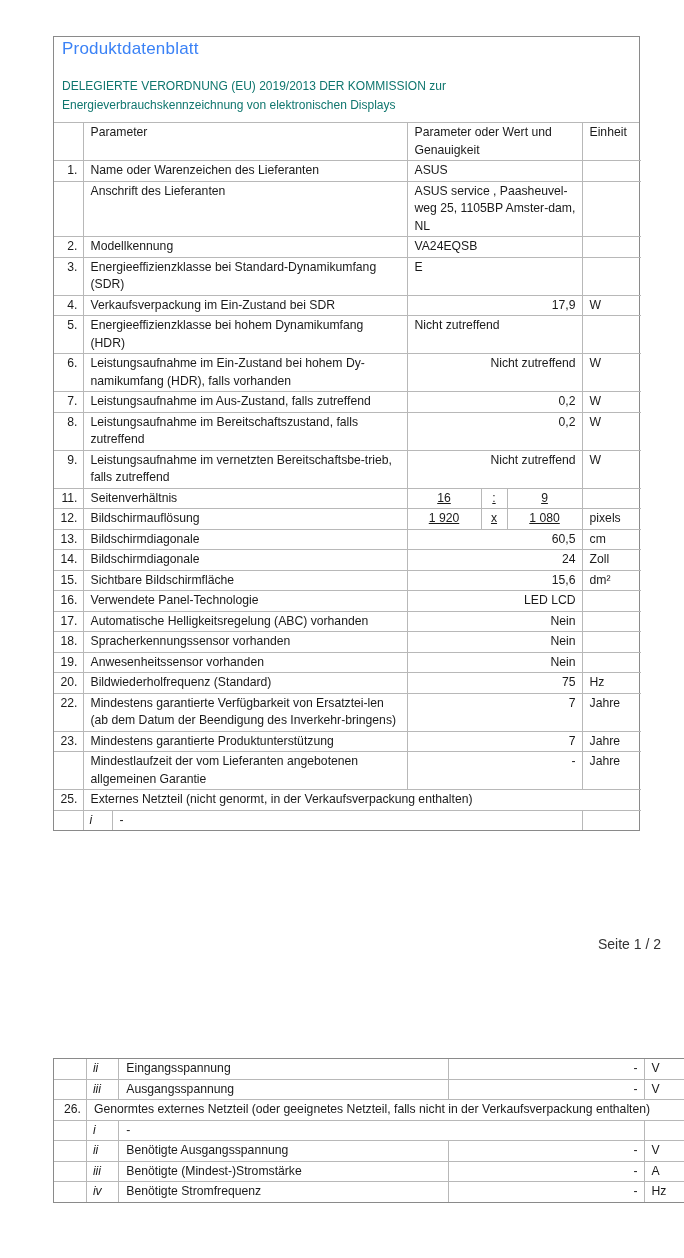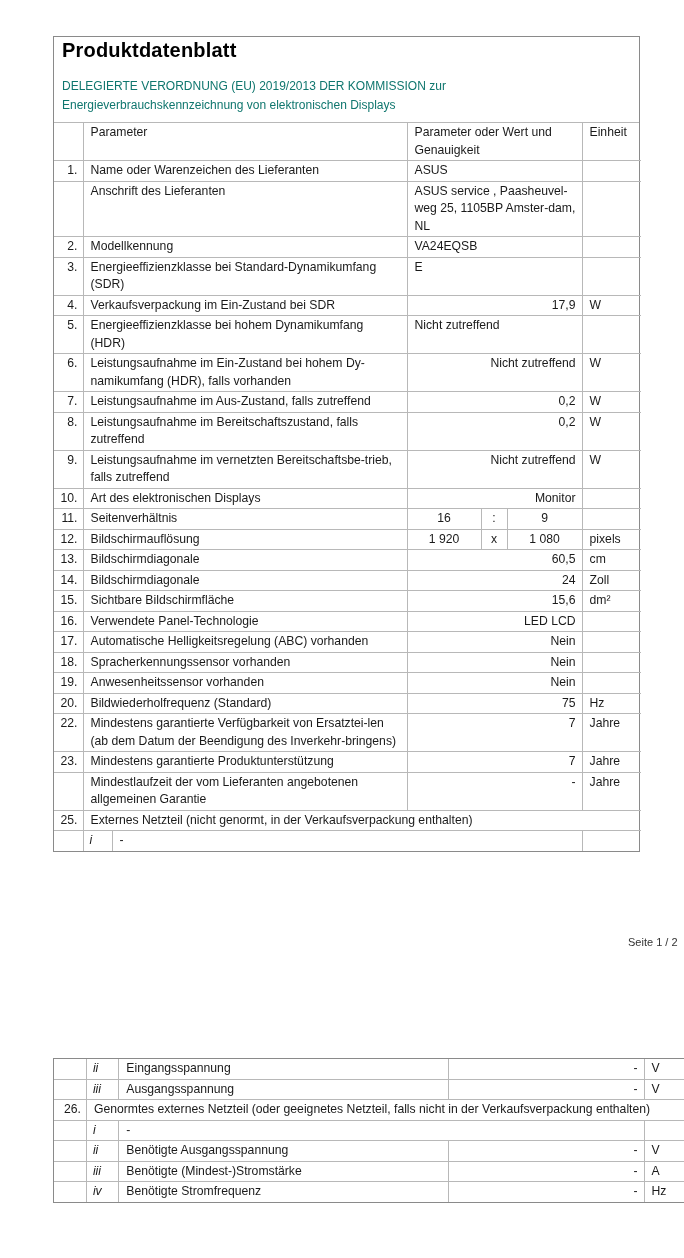--- a/index.html
+++ b/index.html
@@ -1,32 +1,32 @@
 <!DOCTYPE html>
 <html><head>
 <meta charset="utf-8">
 <style>
   html, body { margin:0; padding:0; background:#ffffff; }
   body { width:684px; height:1258px; position:relative; overflow:hidden;
          font-family:"Liberation Sans", sans-serif; color:#1a1a1a; font-size:12.2px; }
   .abs { position:absolute; }
   .page1 { left:53px; top:36px; width:587px; border:1px solid #8a8a8a; box-sizing:border-box; }
   .titlebox { height:85px; position:relative; border-bottom:1px solid #b8b8b8; }
-  .title { position:absolute; left:8px; top:2px; font-size:20px; font-weight:bold; color:#000000; letter-spacing:0.2px; }
+  .title { position:absolute; left:8px; top:2px; font-size:17px; font-weight:normal; color:#3b82f6; letter-spacing:0.2px; }
   .sub { position:absolute; left:8px; font-size:12px; color:#0f766e; }
   table { border-collapse:collapse; width:100%; table-layout:fixed; }
   td { border:1px solid #b8b8b8; vertical-align:top; padding:1px 6px 1px 7px; line-height:17.5px; }
   tr td:first-child { border-left:none; }
   tr td:last-child { border-right:none; }
   .num { text-align:right; padding-right:5px; padding-left:0; }
   .val-r { text-align:right; }
-  .center { text-align:center; padding-left:2px; padding-right:2px; }
+  .center { text-align:center; padding-left:2px; padding-right:2px;text-decoration:underline; }
   .hdr td { font-weight:normal; }
   .roman { font-style:italic; padding-left:6px; }
-  .footer { font-size:11px; color:#333;margin-left:30px; }
+  .footer { font-size:14px; color:#333; }
   .page2 { left:53px; top:1058px; width:658px; border:1px solid #8a8a8a; box-sizing:border-box; }
   .lastrow td { border-bottom:none; }
   .firstrow td { border-top:none; }
 </style>
 </head>
 <body>
 
 <div class="abs page1">
   <div class="titlebox">
     <div class="title">Produktdatenblatt</div>
@@ -108,26 +108,20 @@
           <td colspan="3" class="val-r">0,2</td>
           <td>W</td>
         </tr>
         <tr>
           <td class="num">9.</td>
           <td colspan="2">Leistungsaufnahme im vernetzten Bereitschaftsbe-trieb, falls zutreffend</td>
           <td colspan="3" class="val-r">Nicht zutreffend</td>
           <td>W</td>
         </tr>
         <tr>
-          <td class="num">10.</td>
-          <td colspan="2">Art des elektronischen Displays</td>
-          <td colspan="3" class="val-r">Monitor</td>
-          <td></td>
-        </tr>
-        <tr>
           <td class="num">11.</td>
           <td colspan="2">Seitenverhältnis</td>
           <td class="center">16</td>
           <td class="center">:</td>
           <td class="center">9</td>
           <td></td>
         </tr>
         <tr>
           <td class="num">12.</td>
           <td colspan="2">Bildschirmauflösung</td>

